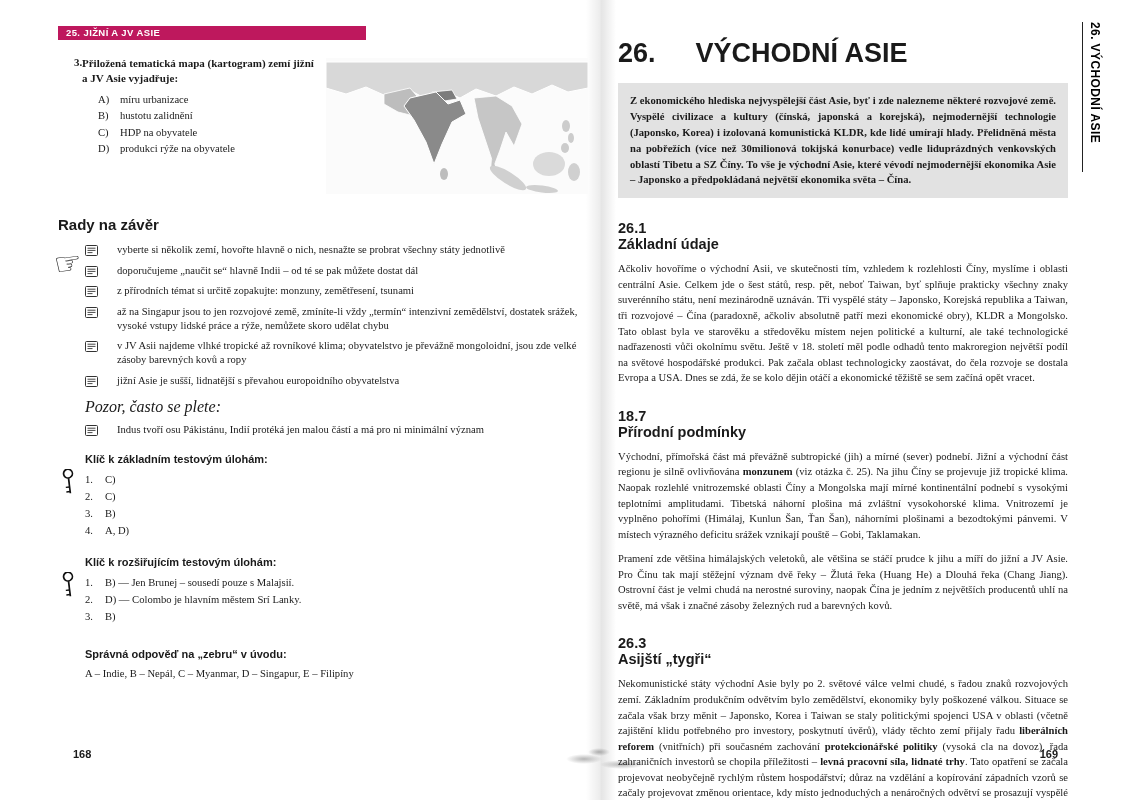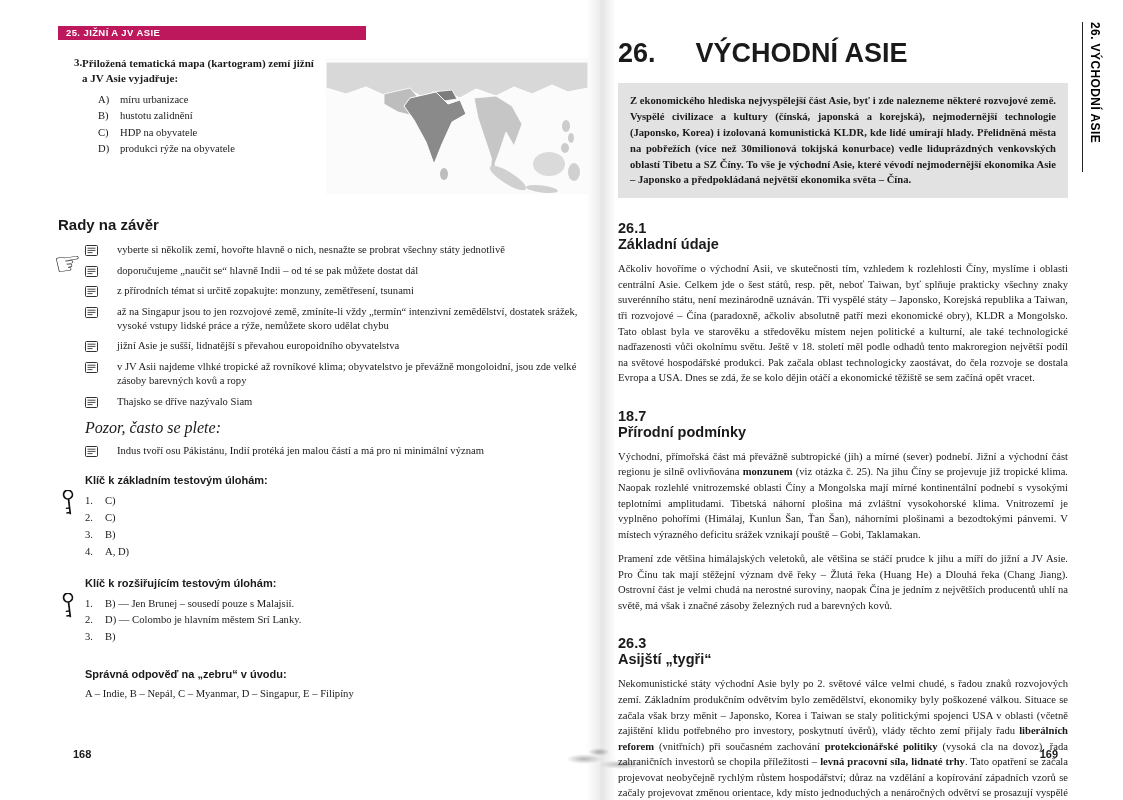--- a/index.html
+++ b/index.html
@@ -189,43 +189,32 @@
     </div>
     <div class="tip">
       <span class="ticon">
           <svg width="13" height="11" viewBox="0 0 13 11">
             <rect x="0.5" y="0.5" width="12" height="10" rx="1" fill="#fff" stroke="#333"></rect>
             <line x1="2.5" y1="3.2" x2="10.5" y2="3.2" stroke="#333" stroke-width="0.9"></line>
             <line x1="2.5" y1="5.4" x2="10.5" y2="5.4" stroke="#333" stroke-width="0.9"></line>
             <line x1="2.5" y1="7.6" x2="7.5" y2="7.6" stroke="#333" stroke-width="0.9"></line>
           </svg>
         </span>
+      <span>v JV Asii najdeme vlhké tropické až rovníkové klima; obyvatelstvo je převážně mongoloidní, jsou zde velké zásoby barevných kovů a ropy</span>
+    </div>
+    <div class="tip">
+      <span class="ticon">
+          <svg width="13" height="11" viewBox="0 0 13 11">
+            <rect x="0.5" y="0.5" width="12" height="10" rx="1" fill="#fff" stroke="#333"></rect>
+            <line x1="2.5" y1="3.2" x2="10.5" y2="3.2" stroke="#333" stroke-width="0.9"></line>
+            <line x1="2.5" y1="5.4" x2="10.5" y2="5.4" stroke="#333" stroke-width="0.9"></line>
+            <line x1="2.5" y1="7.6" x2="7.5" y2="7.6" stroke="#333" stroke-width="0.9"></line>
+          </svg>
+        </span>
       <span>jižní Asie je sušší, lidnatější s převahou europoidního obyvatelstva</span>
-    </div>
-    <div class="tip">
-      <span class="ticon">
-          <svg width="13" height="11" viewBox="0 0 13 11">
-            <rect x="0.5" y="0.5" width="12" height="10" rx="1" fill="#fff" stroke="#333"></rect>
-            <line x1="2.5" y1="3.2" x2="10.5" y2="3.2" stroke="#333" stroke-width="0.9"></line>
-            <line x1="2.5" y1="5.4" x2="10.5" y2="5.4" stroke="#333" stroke-width="0.9"></line>
-            <line x1="2.5" y1="7.6" x2="7.5" y2="7.6" stroke="#333" stroke-width="0.9"></line>
-          </svg>
-        </span>
-      <span>v JV Asii najdeme vlhké tropické až rovníkové klima; obyvatelstvo je převážně mongoloidní, jsou zde velké zásoby barevných kovů a ropy</span>
-    </div>
-    <div class="tip">
-      <span class="ticon">
-          <svg width="13" height="11" viewBox="0 0 13 11">
-            <rect x="0.5" y="0.5" width="12" height="10" rx="1" fill="#fff" stroke="#333"></rect>
-            <line x1="2.5" y1="3.2" x2="10.5" y2="3.2" stroke="#333" stroke-width="0.9"></line>
-            <line x1="2.5" y1="5.4" x2="10.5" y2="5.4" stroke="#333" stroke-width="0.9"></line>
-            <line x1="2.5" y1="7.6" x2="7.5" y2="7.6" stroke="#333" stroke-width="0.9"></line>
-          </svg>
-        </span>
-      <span>Thajsko se dříve nazývalo Siam</span>
     </div>
   </div>
 
   <div class="pozor">Pozor, často se plete:</div>
   <div class="tips">
     <div class="tip">
       <span class="ticon">
           <svg width="13" height="11" viewBox="0 0 13 11">
             <rect x="0.5" y="0.5" width="12" height="10" rx="1" fill="#fff" stroke="#333"></rect>
             <line x1="2.5" y1="3.2" x2="10.5" y2="3.2" stroke="#333" stroke-width="0.9"></line>

